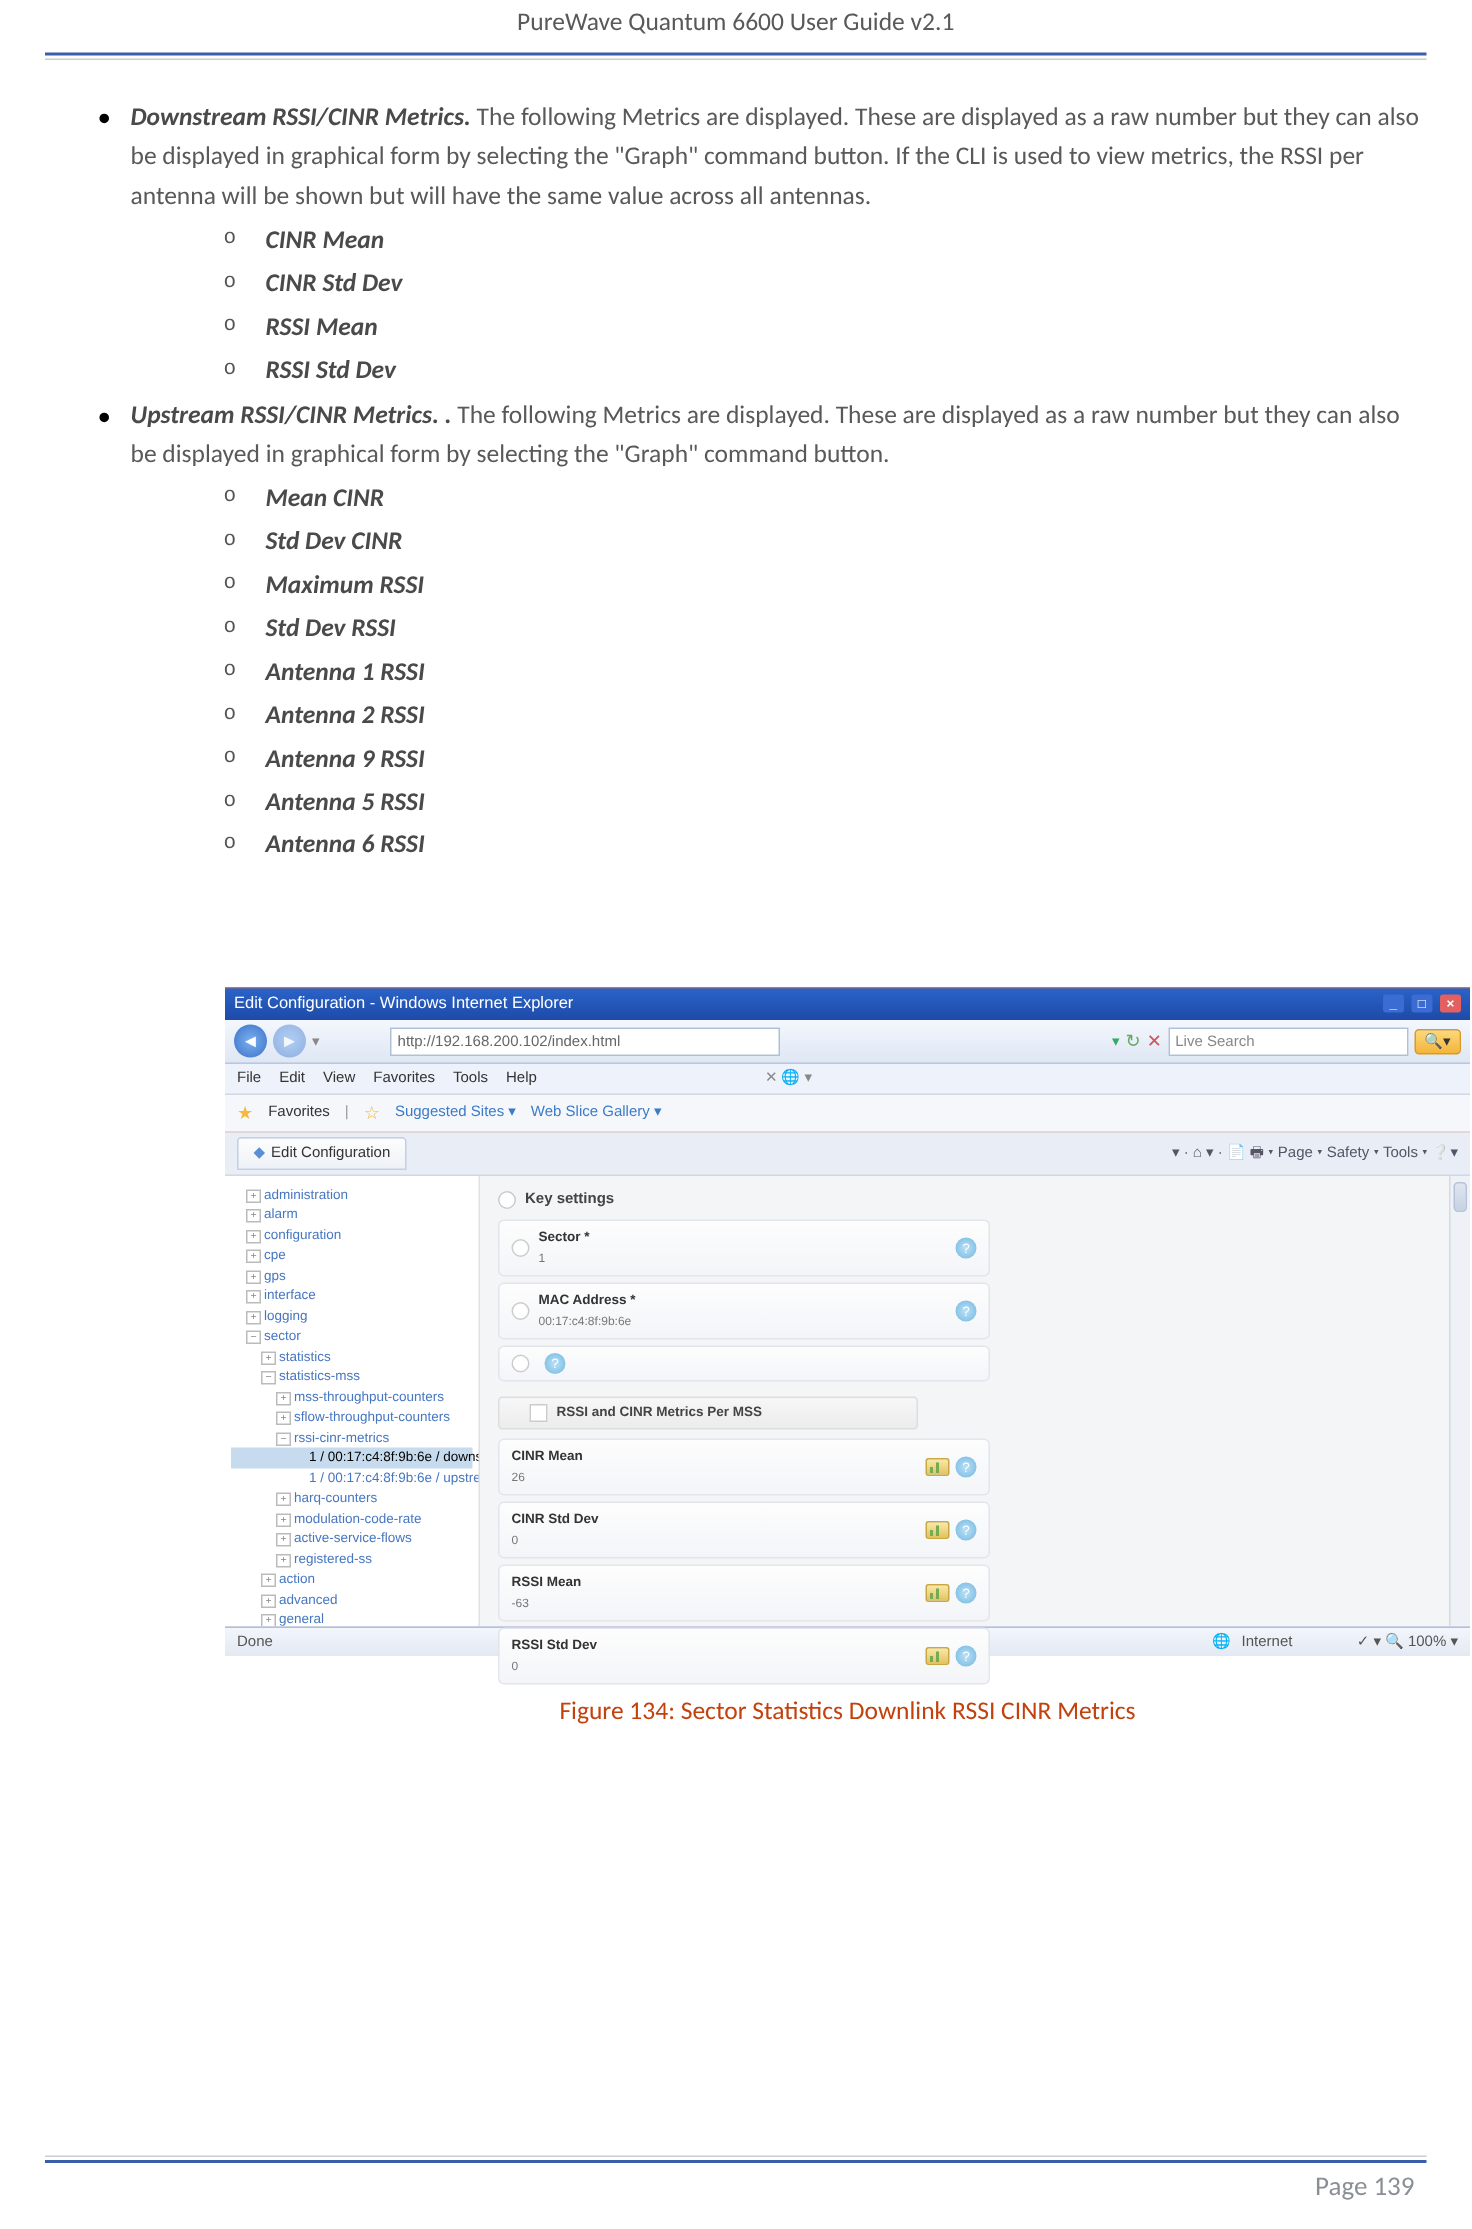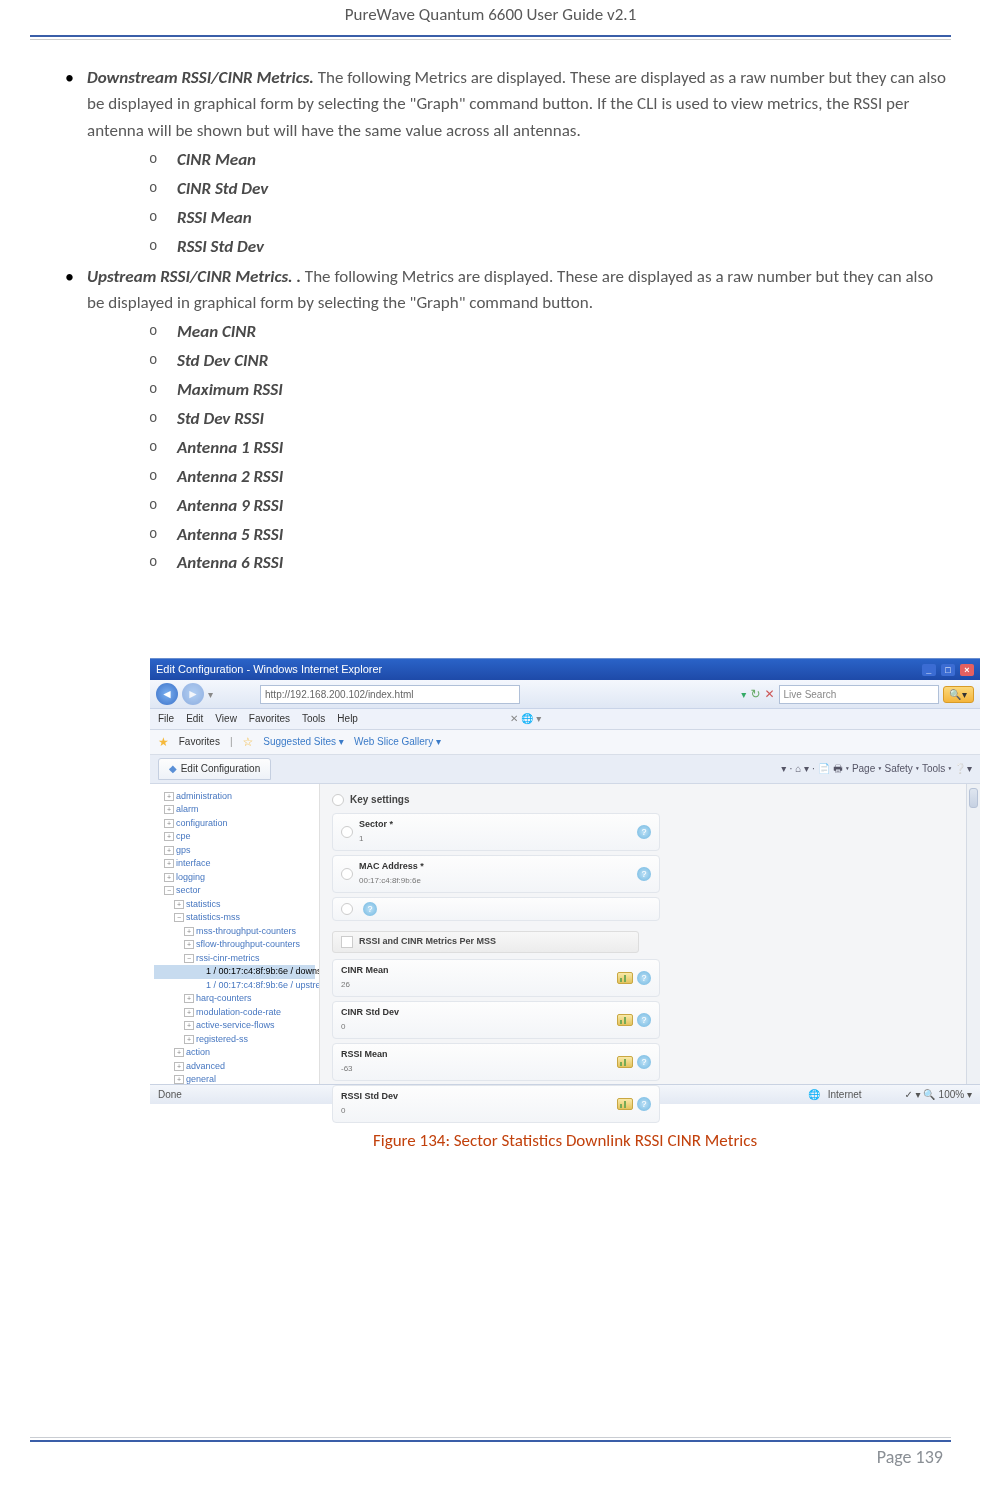--- a/index.html
+++ b/index.html
@@ -85,21 +85,21 @@
   .panel-title{display:flex;align-items:center;gap:6px;margin-bottom:6px;color:#444;font-size:10px;font-weight:bold;}
   .keyicon{width:12px;height:12px;border:1px solid #ccc;border-radius:50%;background:#fff;}
   .row{display:flex;align-items:center;background:linear-gradient(#fdfdfd,#f3f5f8);border:1px solid #e2e6ec;border-radius:4px;padding:4px 8px;margin-bottom:4px;width:328px;font-size:9px;}
   .row .lbl{flex:1;color:#444;}
   .row .lbl b{font-weight:bold;color:#333;}
   .row .lbl .v{color:#777;font-size:8px;}
   .row .help{width:14px;height:14px;border-radius:50%;background:radial-gradient(#bde1f6,#6fb6e0);color:#fff;text-align:center;line-height:14px;font-size:9px;margin-left:4px;}
   .row .graph{width:16px;height:12px;background:linear-gradient(#f9e9a8,#e3c35e);border:1px solid #c9a742;border-radius:2px;margin-left:4px;position:relative;}
   .row .graph::before{content:"";position:absolute;left:2px;bottom:1px;width:2px;height:4px;background:#7a5;}
   .row .graph::after{content:"";position:absolute;left:6px;bottom:1px;width:2px;height:7px;background:#7a5;}
-  .sect-head{background:linear-gradient(#f7f7f7,#ececec);border:1px solid #ddd;border-radius:3px;padding:3px 8px;width:307px;margin:10px 0 6px;font-size:9px;font-weight:bold;color:#444;display:flex;gap:6px;align-items:center;}
+  .sect-head{background:linear-gradient(#f7f7f7,#ececec);border:1px solid #ddd;border-radius:3px;padding:3px 20px;width:280px;margin:10px 0 6px;font-size:9px;font-weight:bold;color:#444;display:flex;gap:6px;align-items:center;}
   .sect-head .ico{width:12px;height:12px;border:1px solid #ccc;background:#fff;}
   .drop{background:#fff;border:1px solid #ccc;padding:0 4px;color:#888;}
 
   .status{ background:linear-gradient(#f3f6fb,#e3e9f3);border-top:1px solid #c9d2e2;padding:2px 8px;display:flex;justify-content:space-between;color:#555;}
   .caption{ text-align:center; margin-top:24px; font-size:17px; color:#c2410c; }
 
   .footer{
     position:absolute;
     bottom:18px; right:38px;
     font-size:18px; color:#8a8f95;

